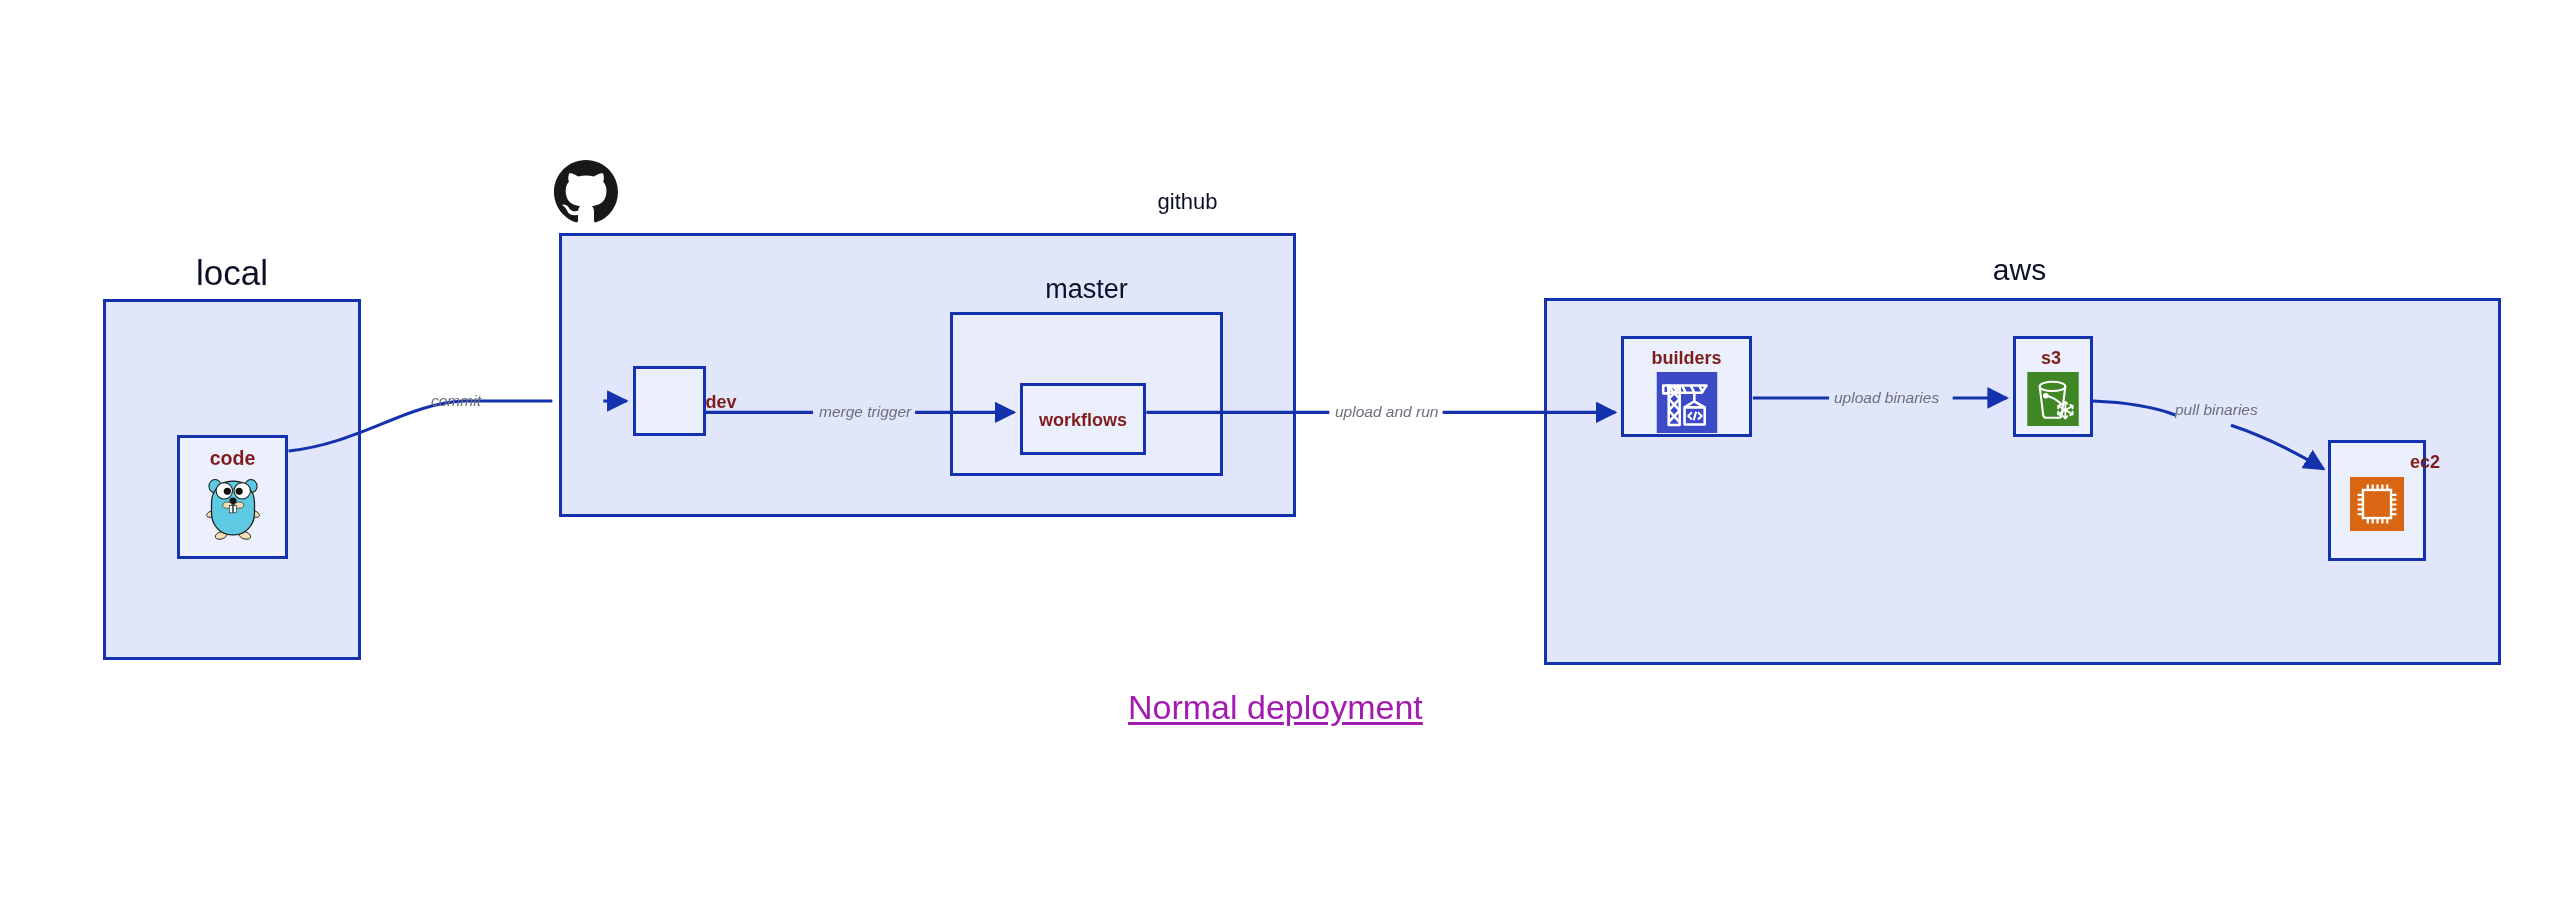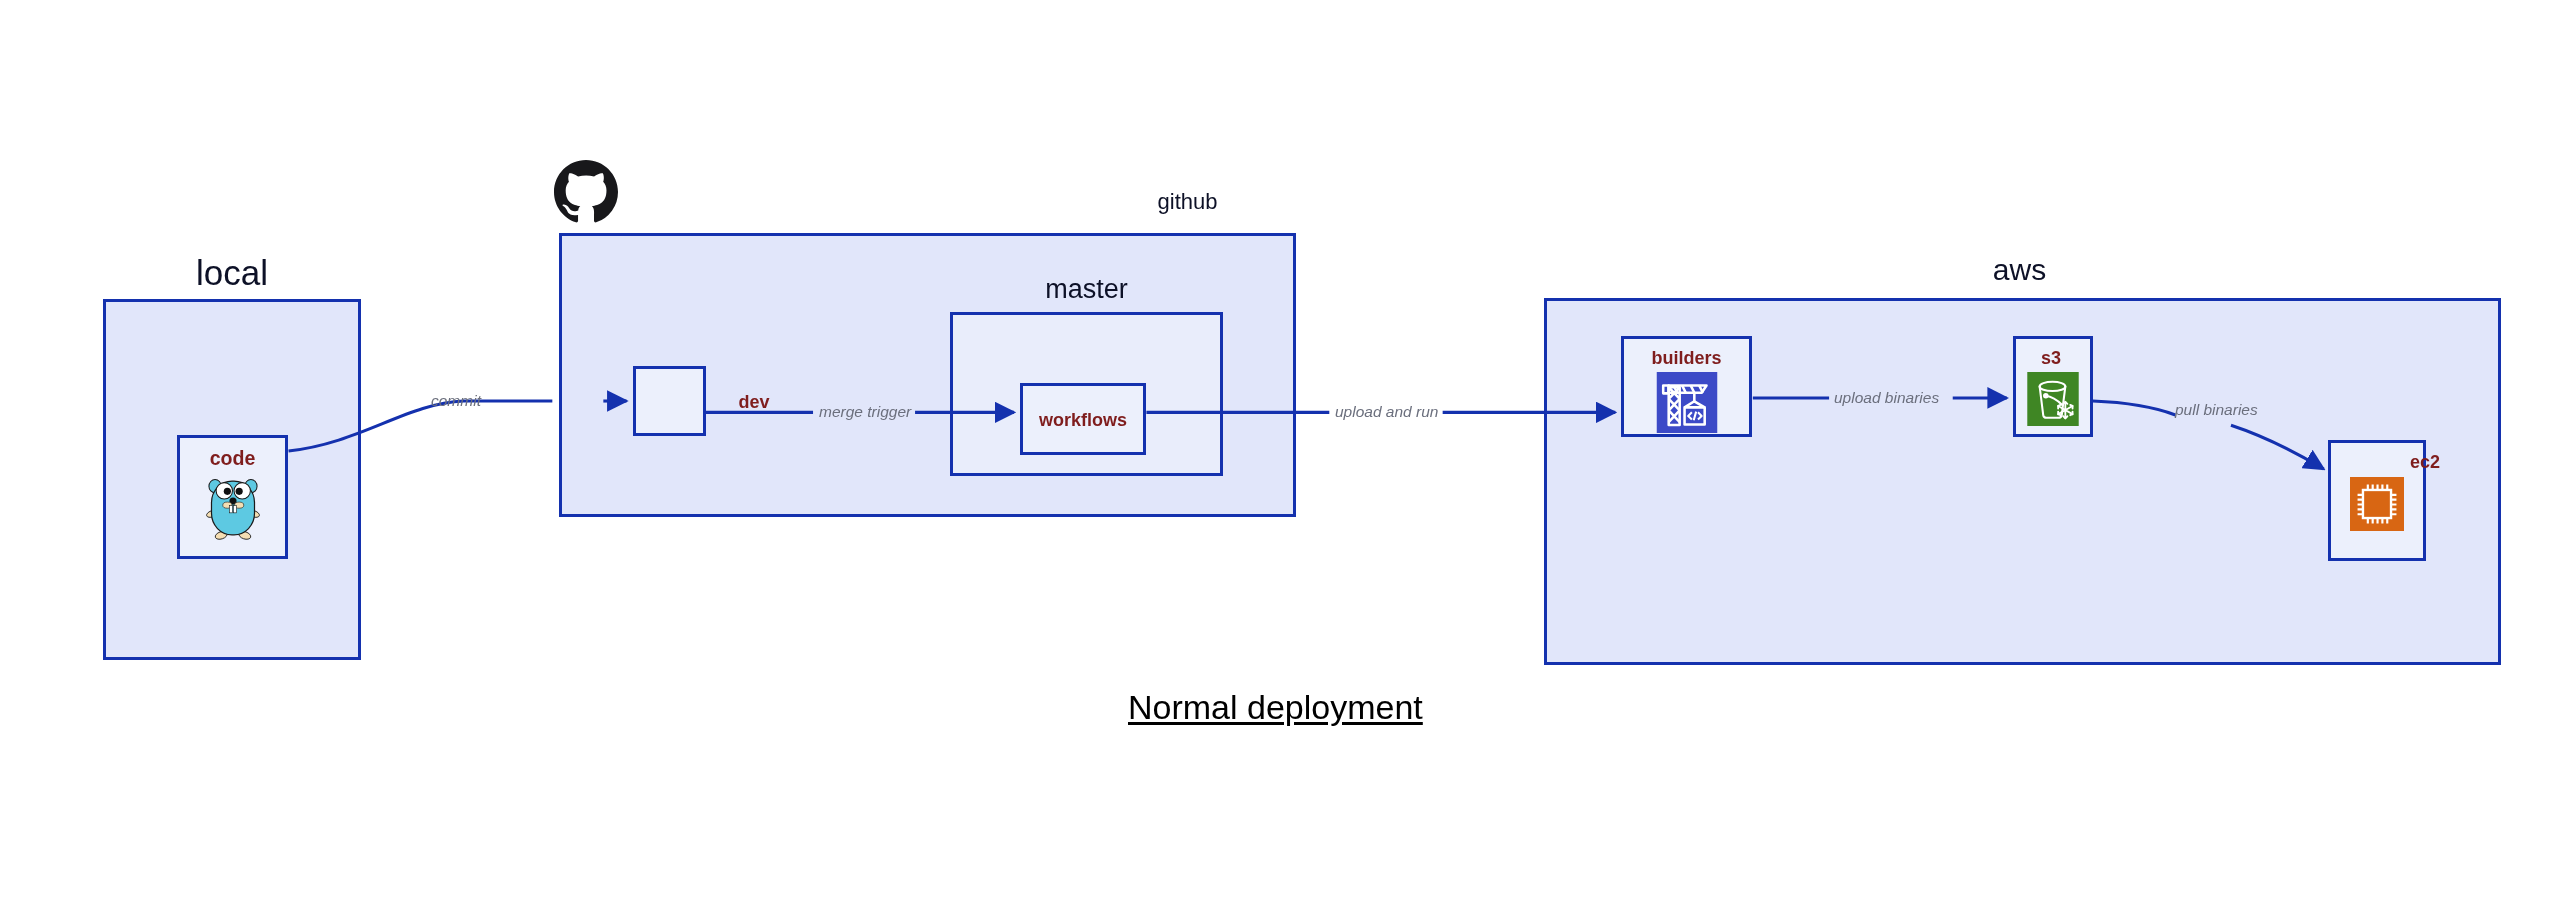--- a/index.html
+++ b/index.html
@@ -80,21 +80,21 @@
     font-family: "Liberation Sans", sans-serif;
     font-style: italic;
     font-weight: 400;
     white-space: nowrap;
     background: transparent;
     line-height: 1;
   }
   
   .diagram-title {
     position: absolute;
-    color: #000000;
+    color: #a21caf;
     font-family: "Liberation Sans", sans-serif;
     font-weight: 400;
     text-decoration: underline;
     text-underline-offset: 3.1px;
     white-space: nowrap;
     line-height: 1;
   }
   .octocat {
     position: absolute;
   }
@@ -146,21 +146,21 @@
     <path fill="#18181b" d="M8 0C3.58 0 0 3.58 0 8c0 3.54 2.29 6.53 5.47 7.59.4.07.55-.17.55-.38
       0-.19-.01-.82-.01-1.49-2.01.37-2.53-.49-2.69-.94-.09-.23-.48-.94-.82-1.13-.28-.15-.68-.52-.01-.53
       .63-.01 1.08.58 1.23.82.72 1.21 1.87.87 2.33.66.07-.52.28-.87.51-1.07-1.78-.2-3.64-.89-3.64-3.95
       0-.87.31-1.59.82-2.15-.08-.2-.36-1.02.08-2.12 0 0 .67-.21 2.2.82.64-.18 1.32-.27 2-.27
       .68 0 1.36.09 2 .27 1.53-1.04 2.2-.82 2.2-.82.44 1.1.16 1.92.08 2.12.51.56.82 1.27.82 2.15
       0 3.07-1.87 3.75-3.65 3.95.29.25.54.73.54 1.48 0 1.07-.01 1.93-.01 2.2 0 .21.15.46.55.38
       A8.01 8.01 0 0 0 16 8c0-4.42-3.58-8-8-8z"></path>
   </svg>
 
   <div class="node" style="left:633px; top:366px; width:73px; height:70px;"></div>
-  <div class="node-label" style="left:669px; top:393px; width:90px; font-size:18px;padding-left:40px;">dev</div>
+  <div class="node-label" style="left:636px; top:393px; width:90px; font-size:18px;padding-left:40px;">dev</div>
 
   <div class="subgroup" style="left:950px; top:312px; width:273px; height:164px;"></div>
   <div class="group-label" style="left:950px; top:276px; width:273px; font-size:27px;">master</div>
 
   <div class="node" style="left:1020px; top:383px; width:126px; height:72px;"></div>
   <div class="node-label" style="left:1020px; top:411px; width:126px; font-size:18px;">workflows</div>
 
   <div class="group" style="left:1544px; top:298px; width:957px; height:367px;"></div>
   <div class="group-label" style="left:1906px; top:255px; width:227px; font-size:30px;">aws</div>
 

